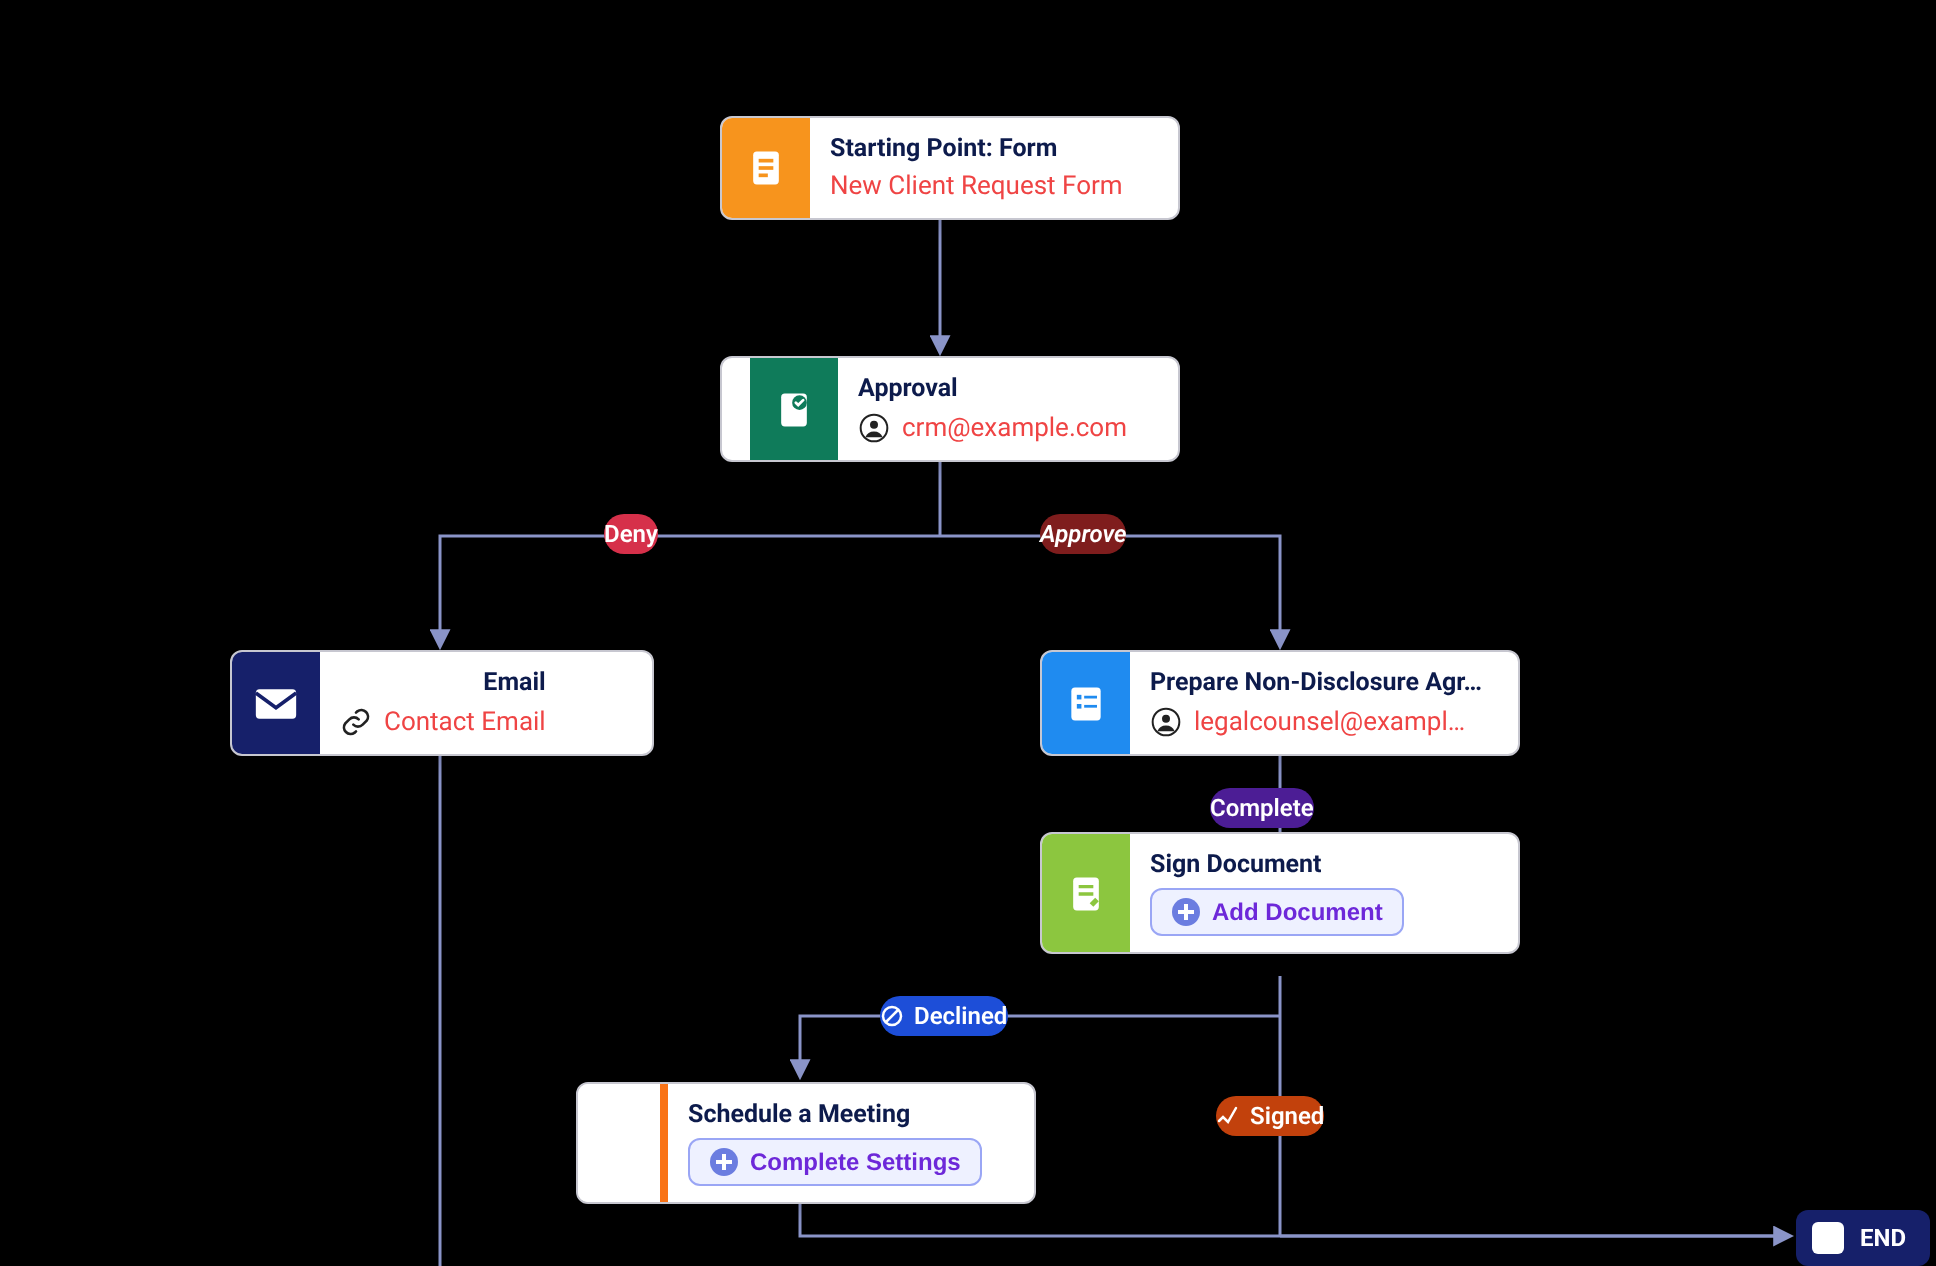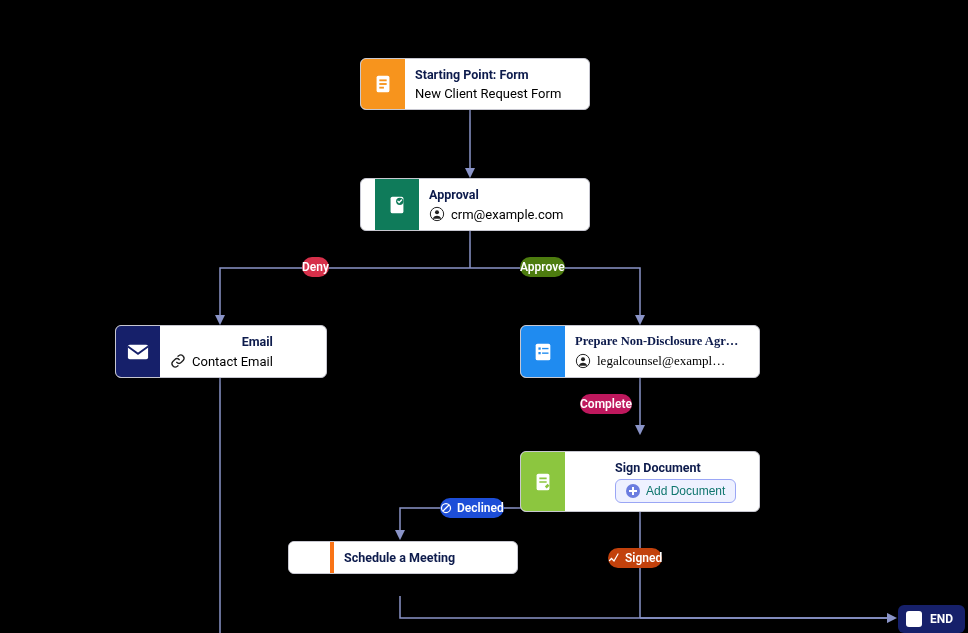--- a/index.html
+++ b/index.html
@@ -3,22 +3,22 @@
 <meta charset="utf-8">
 <style>
   * { box-sizing: border-box; margin: 0; padding: 0; }
   html, body { width: 968px; height: 633px; background: #000; font-family: -apple-system, BlinkMacSystemFont, "Segoe UI", Roboto, Arial, sans-serif; overflow: hidden; }
   .canvas { position: relative; width: 880px; height: 633px; margin-top: 28px; }
   svg.connectors { position: absolute; top: 0; left: 0; width: 968px; height: 633px; z-index: 1; }
   .node { position: absolute; display: flex; background: #fff; border: 1px solid #c7c7d0; border-radius: 6px; box-shadow: 0 4px 10px rgba(0,0,0,0.15); z-index: 3; overflow: hidden; }
   .node .iconbox { flex: 0 0 44px; width: 44px; display: flex; align-items: center; justify-content: center; }
   .node .body { padding: 8px 12px 8px 10px; display: flex; flex-direction: column; gap: 4px; min-width: 0; }
   .node .title { font-size: 12.5px; font-weight: 700; color: #0d1b4c; white-space: nowrap; }
-  .node .sub { font-size: 13px; color: #000000; display: flex; align-items: center; gap: 6px; white-space: nowrap; overflow: hidden; text-overflow: ellipsis; }
-  .node .pillbtn { display: inline-flex; align-items: center; gap: 6px; border: 1.5px solid #9aa6f5; background: #eef1ff; color: #0f766e; font-size: 12px; font-weight: 400; padding: 4px 10px; border-radius: 6px; cursor: pointer; }
+  .node .sub { font-size: 13px; color: #ef4444; display: flex; align-items: center; gap: 6px; white-space: nowrap; overflow: hidden; text-overflow: ellipsis; }
+  .node .pillbtn { display: inline-flex; align-items: center; gap: 6px; border: 1.5px solid #9aa6f5; background: #eef1ff; color: #6d28d9; font-size: 12px; font-weight: 700; padding: 4px 10px; border-radius: 6px; cursor: pointer; }
   .pillbtn .plus { width: 14px; height: 14px; border-radius: 50%; background: #6b7de0; position: relative; }
   .pillbtn .plus::before, .pillbtn .plus::after { content: ""; position: absolute; background: #fff; }
   .pillbtn .plus::before { width: 8px; height: 2px; top: 6px; left: 3px; }
   .pillbtn .plus::after { width: 2px; height: 8px; top: 3px; left: 6px; }
   .badge { position: absolute; z-index: 4; display: inline-flex; align-items: center; gap: 5px; color: #fff; font-size: 12px; font-weight: 600; padding: 3px 0; border-radius: 999px; }
   .badge .bicon { display: inline-flex; width: 12px; height: 12px; }
   .endnode { position: absolute; z-index: 3; display: flex; align-items: center; gap: 8px; background: #16206a; color: #fff; border-radius: 6px; padding: 6px 12px 6px 8px; font-size: 12px; font-weight: 700; }
   .endnode .sq { width: 16px; height: 16px; background: #fff; border-radius: 3px; }
   
   .usercircle { width: 16px; height: 16px; flex: 0 0 16px; }
@@ -121,34 +121,34 @@
   <div class="node" style="left:520px; top:297px; width:240px;">
     <div class="iconbox" style="background:#1f8bf0">
       <svg width="22" height="22" viewBox="0 0 24 24" fill="none">
           <rect x="4" y="3" width="16" height="18" rx="2" fill="#fff"></rect>
           <rect x="7" y="7" width="2.5" height="2.5" fill="#1f8bf0"></rect>
           <rect x="11" y="7.5" width="7" height="1.5" fill="#1f8bf0"></rect>
           <rect x="7" y="12" width="2.5" height="2.5" fill="#1f8bf0"></rect>
           <rect x="11" y="12.5" width="7" height="1.5" fill="#1f8bf0"></rect>
         </svg>
     </div>
-    <div class="body" style="max-width:190px;font-family:Liberation Serif, serif;">
+    <div class="body" style="max-width:190px;">
       <div class="title" style="overflow:hidden; text-overflow:ellipsis;">Prepare Non-Disclosure Agr…</div>
       <div class="sub">
         <svg class="usercircle" viewBox="0 0 24 24">
             <circle cx="12" cy="12" r="10" fill="none" stroke="#222" stroke-width="1.5"></circle>
             <circle cx="12" cy="9.5" r="3" fill="#222"></circle>
             <path d="M5.5 19 a7 7 0 0 1 13 0" fill="#222"></path>
           </svg>
         <span style="overflow:hidden; text-overflow:ellipsis;">legalcounsel@exampl…</span>
       </div>
     </div>
   </div>
 
-  <div class="node" style="left:520px; top:423px; width:240px;gap:40px;">
+  <div class="node" style="left:520px; top:388px; width:240px;">
     <div class="iconbox" style="background:#8cc63f">
       <svg width="22" height="22" viewBox="0 0 24 24" fill="none">
           <rect x="5" y="3" width="14" height="18" rx="2" fill="#fff"></rect>
           <path d="M8 8 h8 M8 12 h8" stroke="#8cc63f" stroke-width="1.8"></path>
           <path d="M14 17 l3-3 2 2 -3 3z" fill="#8cc63f"></path>
         </svg>
     </div>
     <div class="body">
       <div class="title">Sign Document</div>
       <button class="pillbtn">
@@ -164,35 +164,39 @@
           <rect x="3" y="5" width="18" height="16" rx="2" fill="#fff" stroke="#d9d9d9"></rect>
           <rect x="3" y="5" width="18" height="4" fill="#4285f4"></rect>
           <rect x="3" y="9" width="9" height="12" fill="#34a853"></rect>
           <rect x="12" y="9" width="9" height="6" fill="#fbbc05"></rect>
           <rect x="12" y="15" width="9" height="6" fill="#ea4335"></rect>
           <text x="12" y="18" font-size="9" font-weight="700" fill="#fff" text-anchor="middle">31</text>
         </svg>
     </div>
     <div class="body">
       <div class="title">Schedule a Meeting</div>
+      <button class="pillbtn">
+        <span class="plus"></span>
+        <span>Complete Settings</span>
+      </button>
     </div>
   </div>
 
   <div class="endnode" style="left:898px; top:577px;">
     <span class="sq"></span>
     <span>END</span>
   </div>
 
   <div class="badge" style="left:302px; top:229px; background:#d6304a;">
     <span>Deny</span>
   </div>
-  <div class="badge" style="left:520px; top:229px; background:#4d7c0f;">
+  <div class="badge" style="left:520px; top:229px; background:#7f1d1d;font-style:italic;">
     <span>Approve</span>
   </div>
-  <div class="badge" style="left:580px; top:366px; background:#be185d;">
+  <div class="badge" style="left:605px; top:366px; background:#4c1d95;">
     <span>Complete</span>
   </div>
   <div class="badge" style="left:440px; top:470px; background:#1d4ed8;">
     <span class="bicon">
       <svg viewBox="0 0 24 24" width="12" height="12">
           <circle cx="12" cy="12" r="9" fill="none" stroke="#fff" stroke-width="2.5"></circle>
           <line x1="6" y1="18" x2="18" y2="6" stroke="#fff" stroke-width="2.5"></line>
         </svg>
     </span>
     <span>Declined</span>

